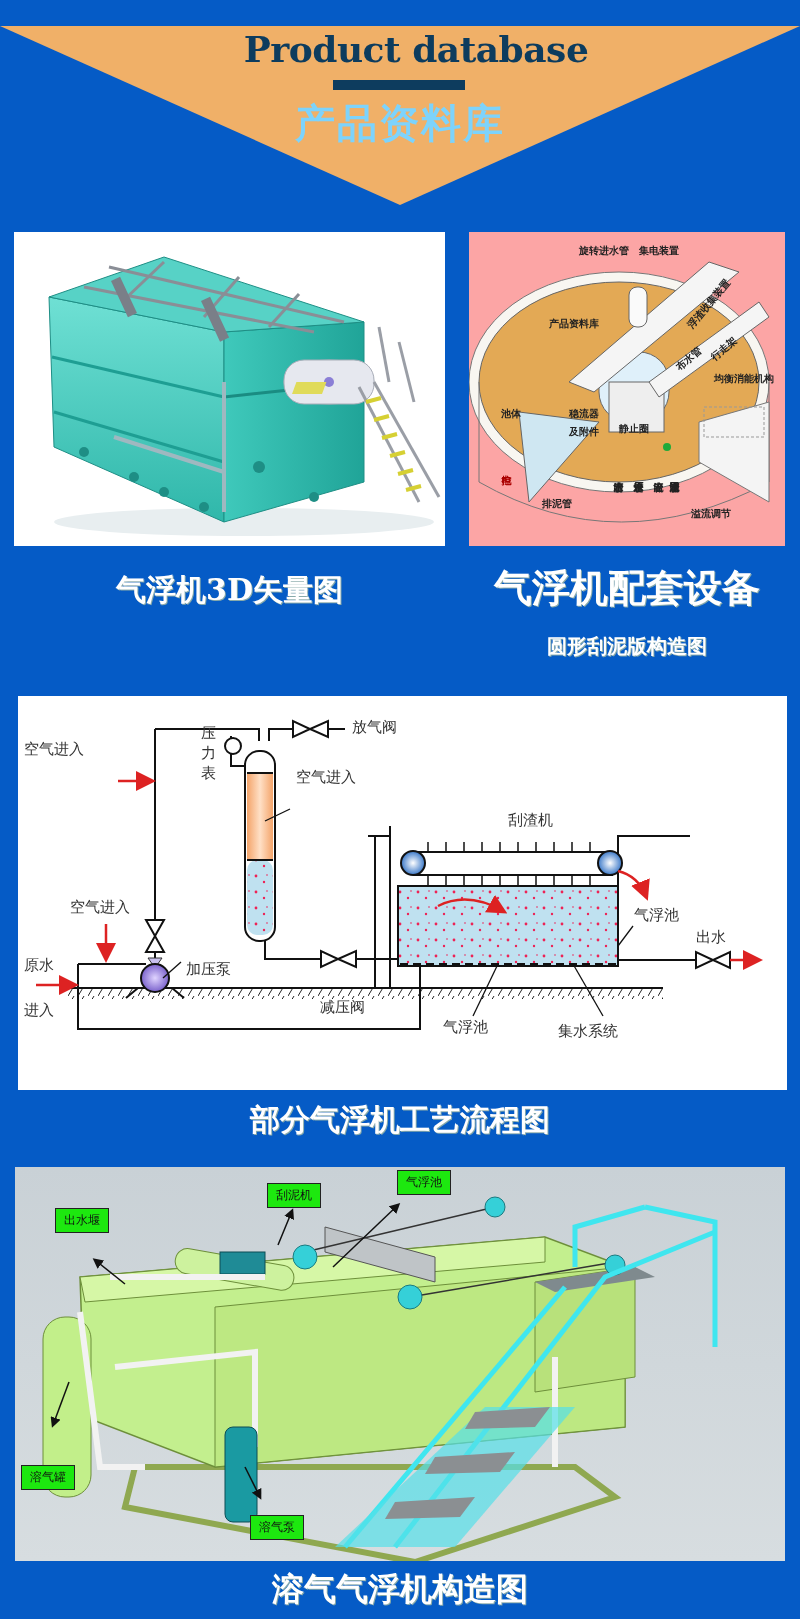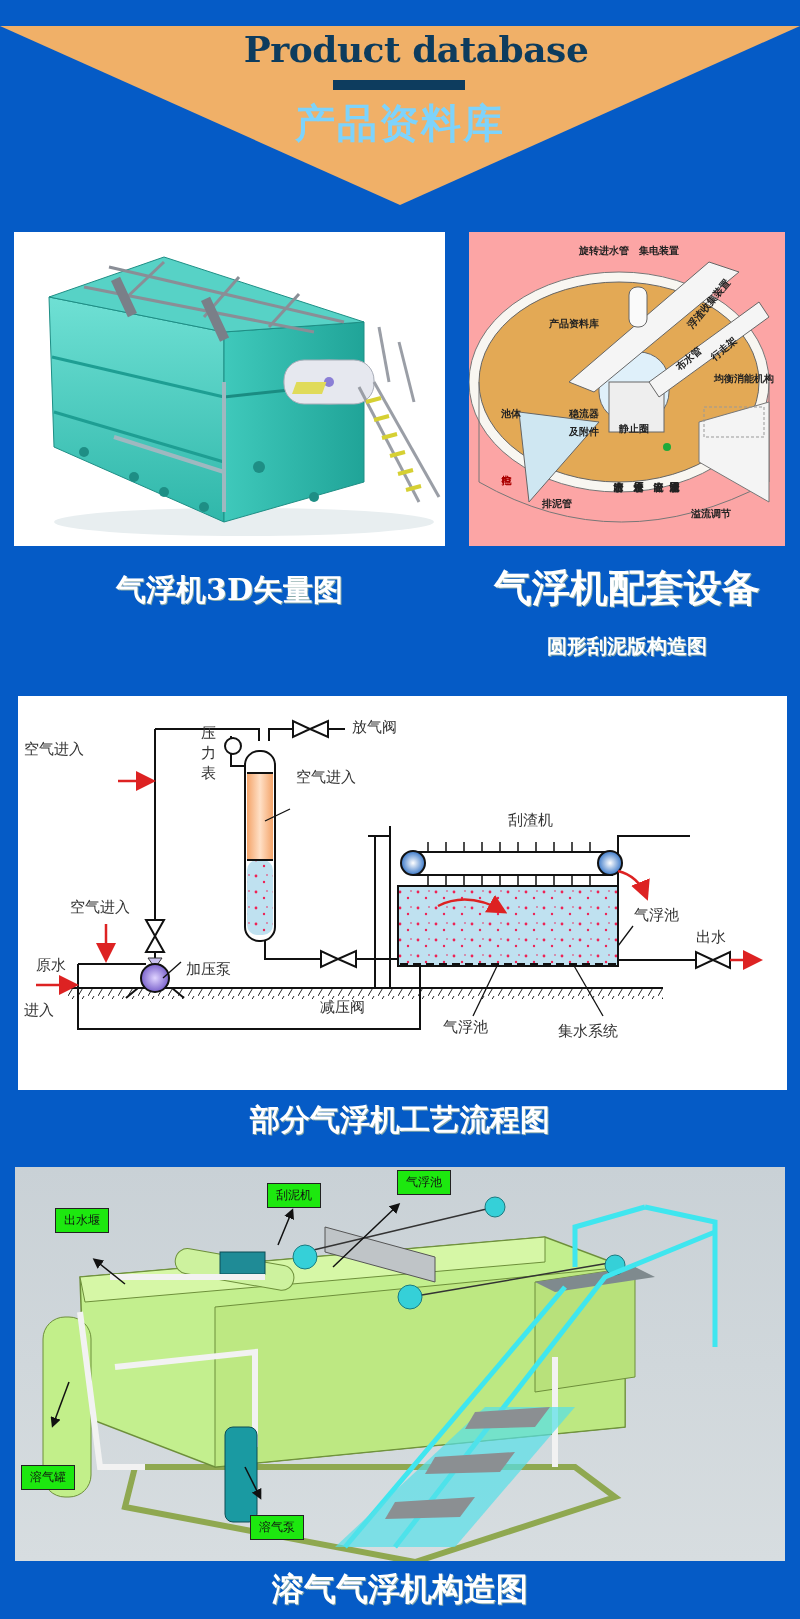--- a/index.html
+++ b/index.html
@@ -258,21 +258,21 @@
       <line x1="555" y1="268" x2="585" y2="320"></line>
     </g>
   </svg>
   <span class="lbl" style="left:6px;top:44px;">空气进入</span>
   <span class="lbl" style="left:334px;top:22px;">放气阀</span>
   <span class="lbl" style="left:183px;top:28px;">压</span>
   <span class="lbl" style="left:183px;top:48px;">力</span>
   <span class="lbl" style="left:183px;top:68px;">表</span>
   <span class="lbl" style="left:278px;top:72px;">空气进入</span>
   <span class="lbl" style="left:52px;top:202px;">空气进入</span>
-  <span class="lbl" style="left:18px;top:260px;">原水</span>
+  <span class="lbl" style="left:6px;top:260px;">原水</span>
   <span class="lbl" style="left:6px;top:305px;">进入</span>
   <span class="lbl" style="left:168px;top:264px;">加压泵</span>
   <span class="lbl" style="left:302px;top:262px;margin-top:40px;">减压阀</span>
   <span class="lbl" style="left:490px;top:115px;">刮渣机</span>
   <span class="lbl" style="left:616px;top:210px;">气浮池</span>
   <span class="lbl" style="left:678px;top:232px;">出水</span>
   <span class="lbl" style="left:425px;top:322px;">气浮池</span>
   <span class="lbl" style="left:540px;top:326px;">集水系统</span>
 </div>
 

